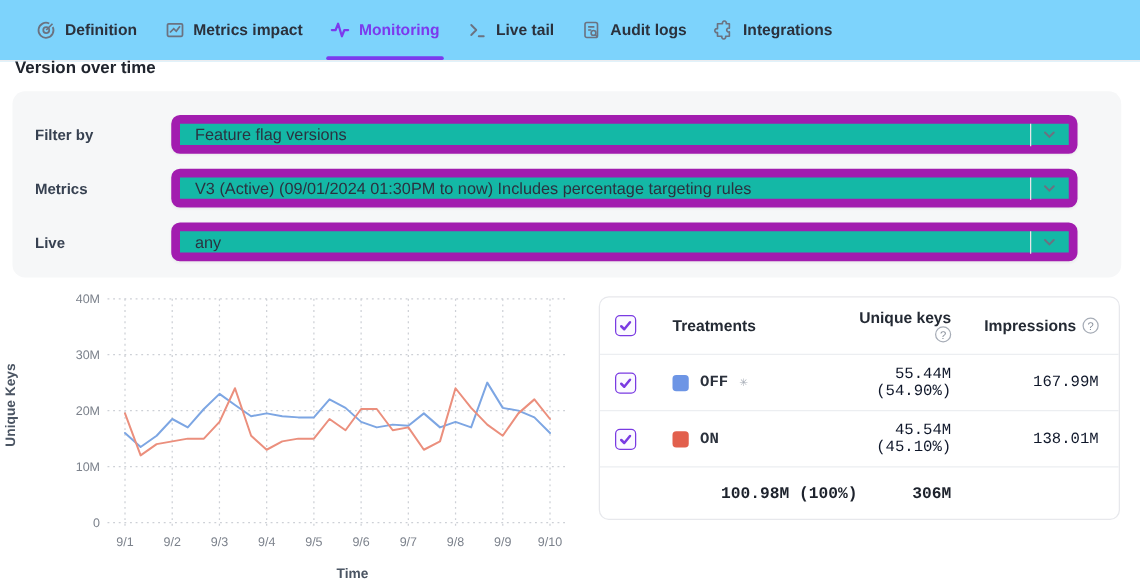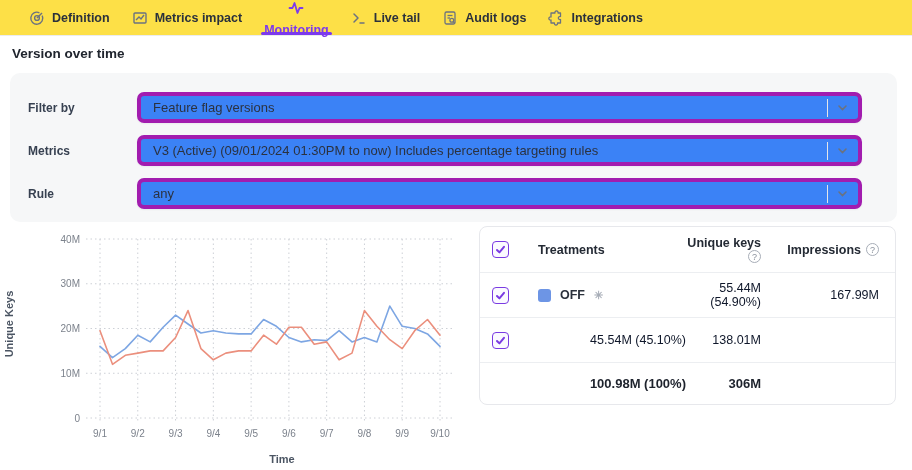--- a/index.html
+++ b/index.html
@@ -1,61 +1,61 @@
 <!DOCTYPE html>
 <html><head>
 <meta charset="utf-8">
 <style>
   * { margin:0; padding:0; box-sizing:border-box; }
   html,body { width:912px; height:470px; background:#ffffff; overflow:hidden;
     font-family:"Liberation Sans", sans-serif; color:#252a33; position:relative; }
 
   
-  .tabbar { position:absolute; left:0; top:0; width:912px; height:36px;
-    background:#fde047; border-bottom:1px solid #ebecef;
+  .tabbar { position:absolute; left:0; top:0; width:912px; height:49px;
+    background:#7dd3fc; border-bottom:1px solid #ebecef;
     display:flex; align-items:stretch; padding-left:18px; }
   .tab { position:relative; display:flex; align-items:center; gap:7px;
     padding:0 11px; font-size:12.5px; font-weight:700; color:#2b313c; cursor:pointer; }
   .tab .ticon { display:flex; align-items:center; }
-  .tab.active { color:#7c3aed;flex-direction:column; }
+  .tab.active { color:#7c3aed; }
   .tab.active .underline { position:absolute; left:8px; right:8px; bottom:0;
     height:3px; border-radius:3px; background:#7c3aed; }
 
   
   .section-title { position:absolute; left:12px; top:46px; font-size:13.5px;
     font-weight:700; color:#20252e; }
 
   
   .filter-panel { position:absolute; left:10px; top:73px; width:887px; height:149px;
     background:#f6f7f8; border-radius:10px; padding:19px 35px 0 18px; }
   .filter-row { display:flex; align-items:center; margin-bottom:12px; }
   .filter-label { width:109px; font-size:12px; font-weight:700; color:#374151; }
-  .select-box { flex:1; height:31px; background:#3b82f6; border:4px solid #a21caf;
+  .select-box { flex:1; height:31px; background:#14b8a6; border:7px solid #a21caf;
     border-radius:7px; box-shadow:0 1px 2px rgba(20,20,40,0.05);
     display:flex; align-items:center; padding-left:12px; cursor:pointer; }
   .select-value { flex:1; font-size:13px; color:#2b3240; white-space:nowrap;
     overflow:hidden; text-overflow:ellipsis; }
   .select-divider { width:1px; height:18px; background:#e4e5e9; margin:0 8px; }
   .select-chevron { margin-right:9px; display:flex; align-items:center; }
 
   
   .chart-wrap { position:absolute; left:0; top:226px; width:470px; height:244px; }
   .ylab { position:absolute; left:-31px; top:92px; width:80px; text-align:center;
     transform:rotate(-90deg); font-size:11px; font-weight:700; color:#4b5563; }
   .xlab { position:absolute; left:112px; top:227px; width:340px; text-align:center;
     font-size:11px; font-weight:700; color:#4b5563; }
   .grid { stroke:#cdd0d6; stroke-width:1; stroke-dasharray:1.5 3; }
   .tick { fill:#7c828c; font-size:10px; font-family:"Liberation Sans",sans-serif; }
 
   
-  .treat-table { position:absolute; left:479px; top:226px; width:417px;
+  .treat-table { position:absolute; left:479px; top:237px; width:417px;
     background:#ffffff; border:1px solid #e7e8ec; border-radius:8px; overflow:hidden; }
   .t-row { display:grid; grid-template-columns:46px 148px 1fr 118px;
     align-items:center; height:45px; padding:0 16px 0 12px; }
-  .t-row + .t-row { border-top:1px solid #eceef1; }
+  .t-row + .t-row { border-top:1px solid #eceef1;font-family:Liberation Mono, monospace; }
   .t-row.total { height:42px; }
   .th { font-size:12.5px; font-weight:700; color:#242a34; }
   .cell-right { text-align:right; }
   .val { font-size:12.5px; color:#0f172a; }
   .val-bold { font-size:13px; font-weight:700; color:#1d222c; }
   .treat-name { display:flex; align-items:center; gap:9px; font-size:12.5px;
     font-weight:600; color:#2b313c; }
   .swatch { width:13px; height:13px; border-radius:3px; display:inline-block; }
   .default-badge { color:#a7adb7; font-size:11px; }
   .checkbox { width:17px; height:17px; border:1.5px solid #7a3be2; border-radius:4px;
@@ -150,21 +150,21 @@
       <span class="select-value">V3 (Active) (09/01/2024 01:30PM to now) Includes percentage targeting rules</span>
       <span class="select-divider"></span>
       <span class="select-chevron">
         <svg width="13" height="13" viewBox="0 0 13 13" fill="none" stroke="#6b7280" stroke-width="1.6" stroke-linecap="round">
             <polyline points="3,5 6.5,8.5 10,5"></polyline>
           </svg>
       </span>
     </div>
   </div>
   <div class="filter-row">
-    <span class="filter-label">Rule</span>
+    <span class="filter-label">Live</span>
     <div class="select-box">
       <span class="select-value">any</span>
       <span class="select-divider"></span>
       <span class="select-chevron">
         <svg width="13" height="13" viewBox="0 0 13 13" fill="none" stroke="#6b7280" stroke-width="1.6" stroke-linecap="round">
             <polyline points="3,5 6.5,8.5 10,5"></polyline>
           </svg>
       </span>
     </div>
   </div>
@@ -235,20 +235,24 @@
     <span class="val cell-right">55.44M (54.90%)</span>
     <span class="val cell-right">167.99M</span>
   </div>
 
   <div class="t-row">
     <span class="checkbox">
       <svg width="11" height="11" viewBox="0 0 11 11" fill="none" stroke="#7a3be2" stroke-width="2" stroke-linecap="round" stroke-linejoin="round">
           <polyline points="2,6 4.4,8.4 9,2.8"></polyline>
         </svg>
     </span>
+    <span class="treat-name">
+      <span class="swatch" style="background: rgb(226, 96, 77);"></span>
+      <span>ON</span>
+    </span>
     <span class="val cell-right">45.54M (45.10%)</span>
     <span class="val cell-right">138.01M</span>
   </div>
 
   <div class="t-row total">
     <span></span>
     <span class="val-bold cell-right">100.98M (100%)</span>
     <span class="val-bold cell-right">306M</span>
   </div>
 </section>

